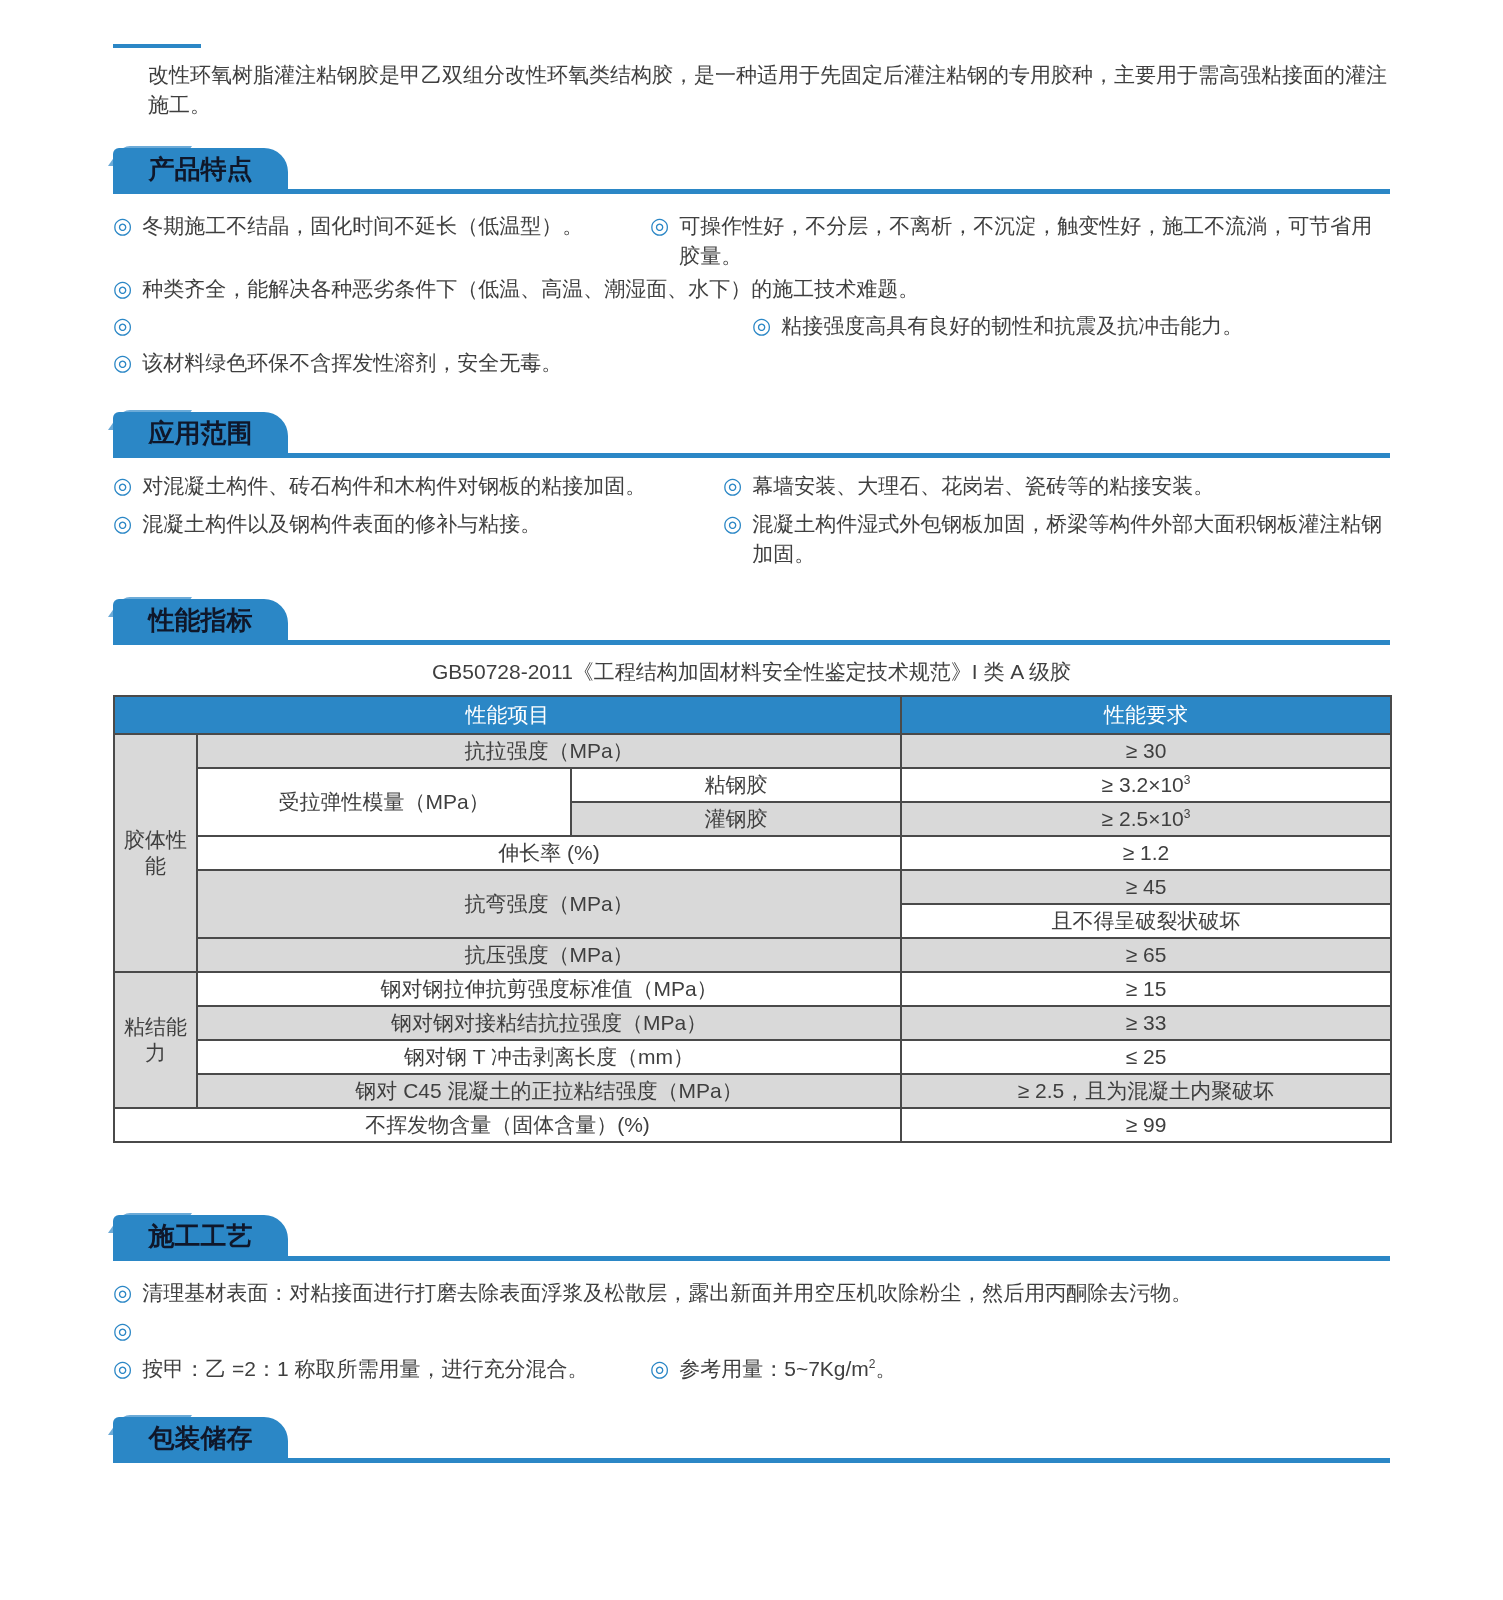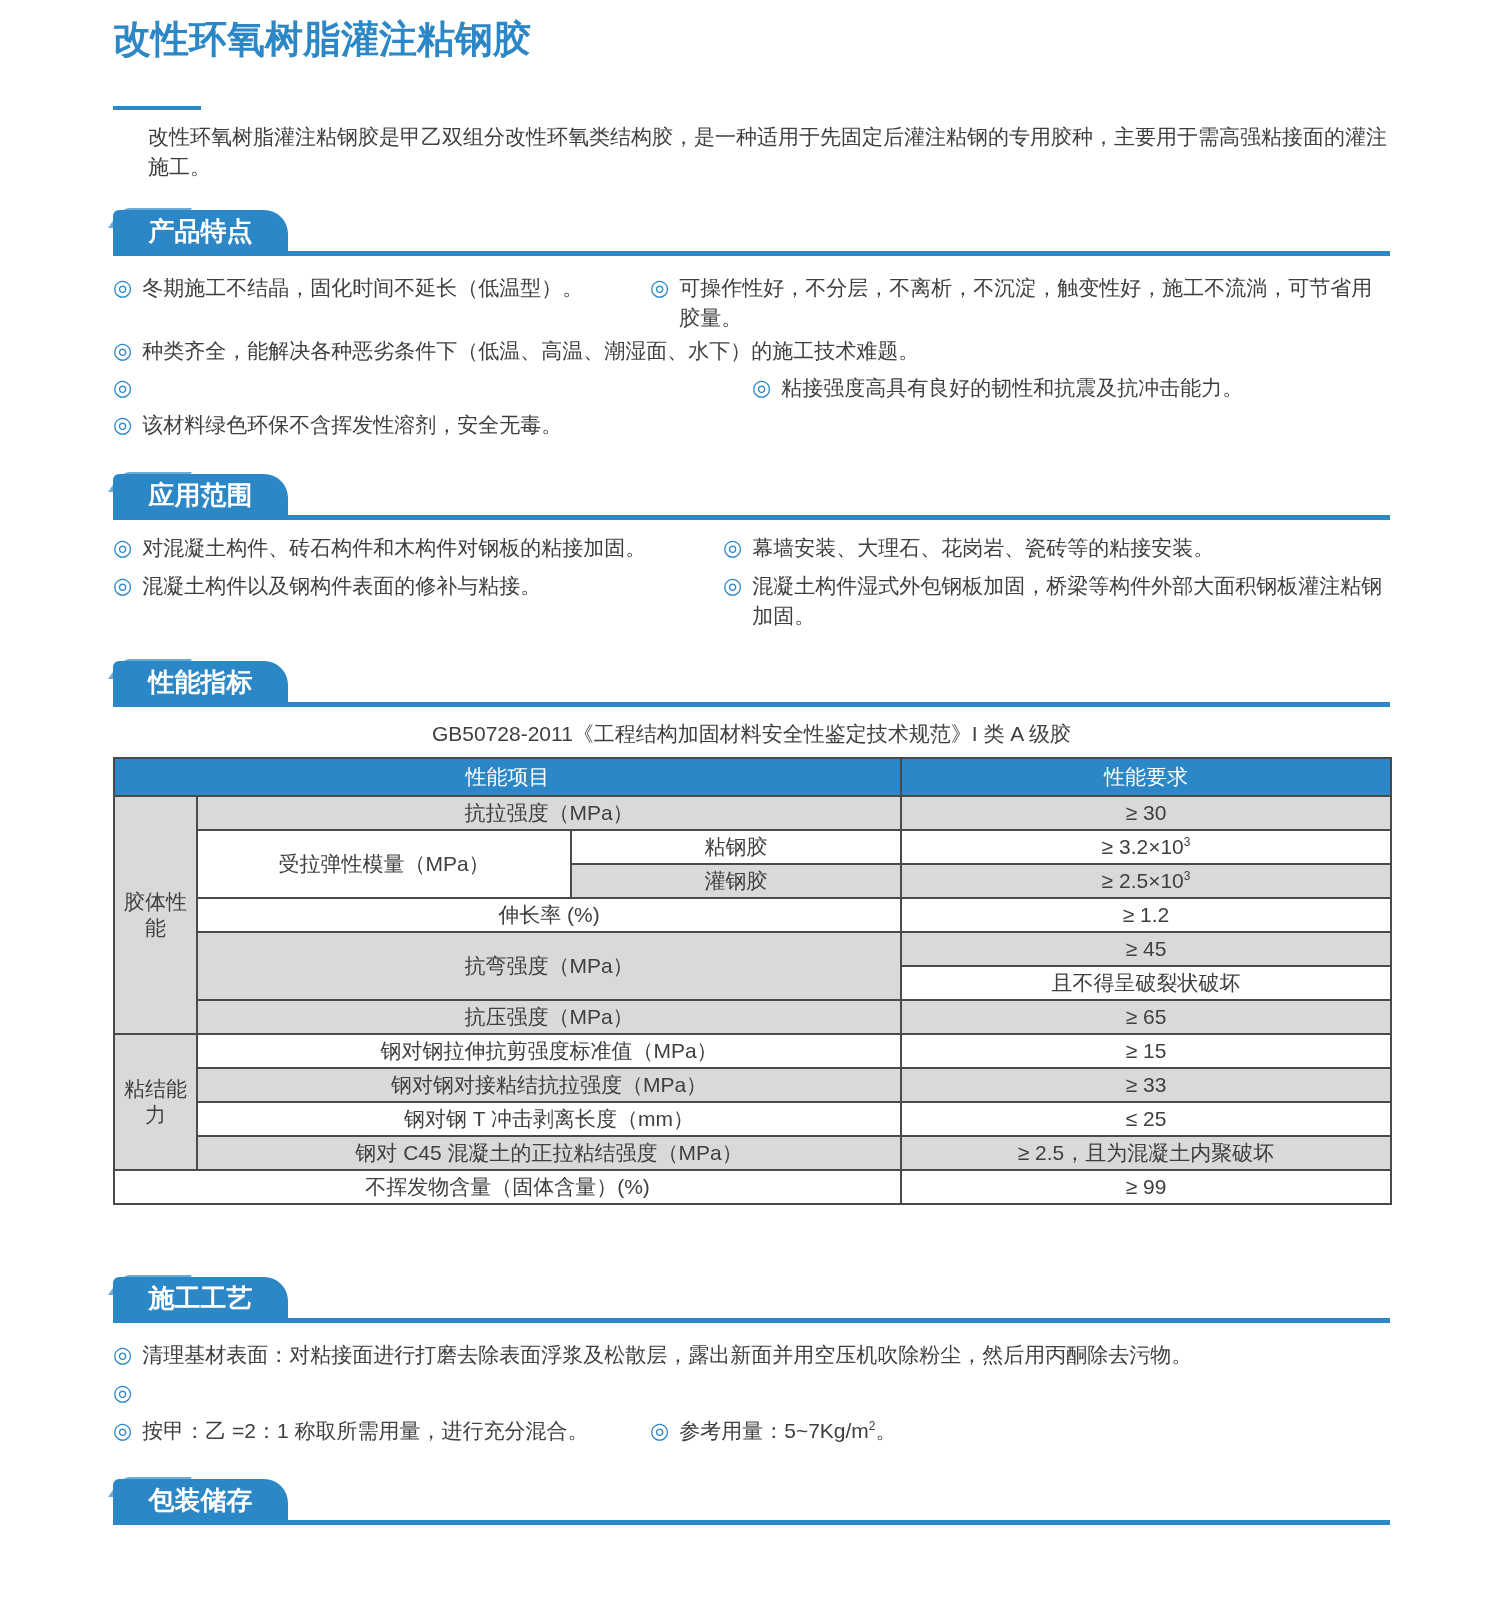--- a/index.html
+++ b/index.html
@@ -25,21 +25,21 @@
   .intro.first{margin-top:30px;}
   .intro.second{margin-top:12px;}
   
   .section-head{position:relative;height:46px;border-bottom:5px solid var(--accent);}
   .badge-accent{
     position:absolute;left:2px;top:-2px;width:70px;height:20px;
     background:var(--accent-light);transform:skewX(-35deg);border-top-left-radius:8px;
   }
   .badge{
     position:absolute;left:0;bottom:-5px;height:46px;min-width:175px;
-    background:var(--accent);color:#ffffff;font-size:26px;font-weight:bold;
+    background:var(--accent);color:#0f172a;font-size:26px;font-weight:bold;
     display:flex;align-items:center;justify-content:center;
     padding:0 34px 4px 34px;
     border-top-right-radius:24px;border-top-left-radius:6px;
   }
   
   .blist{margin-top:14px;}
   .brow{display:flex;align-items:flex-start;min-height:37px;}
   .bitem{display:flex;align-items:flex-start;font-size:21px;line-height:30px;padding-top:3px;}
   .bullet{color:var(--accent);font-size:22px;line-height:30px;margin-right:10px;flex:0 0 auto;}
   .w537{width:537px;flex:0 0 537px;}
@@ -69,21 +69,20 @@
   .mt-process{margin-top:72px;}
   .mt-storage{margin-top:28px;}
   .blist-app{margin-top:10px;}
   .brow38{min-height:38px;}
 </style>
 </head>
 <body>
 
 <div class="page">
 
-  <div class="page-title">改性环氧树脂灌注粘钢胶</div>
   <div class="title-underline"></div>
 
   <p class="intro second">改性环氧树脂灌注粘钢胶是甲乙双组分改性环氧类结构胶，是一种适用于先固定后灌注粘钢的专用胶种，主要用于需高强粘接面的灌注施工。</p>
 
   <div class="section-head mt-features">
     <div class="badge-accent"></div>
     <div class="badge">
       <span>产品特点</span>
     </div>
   </div>

